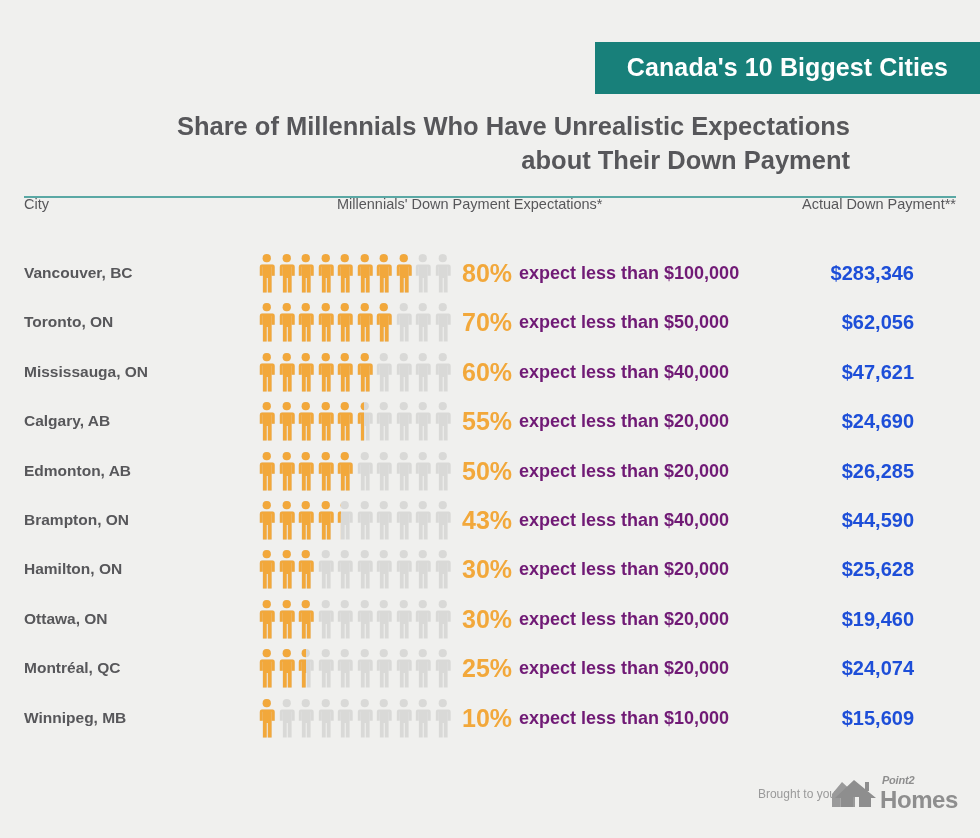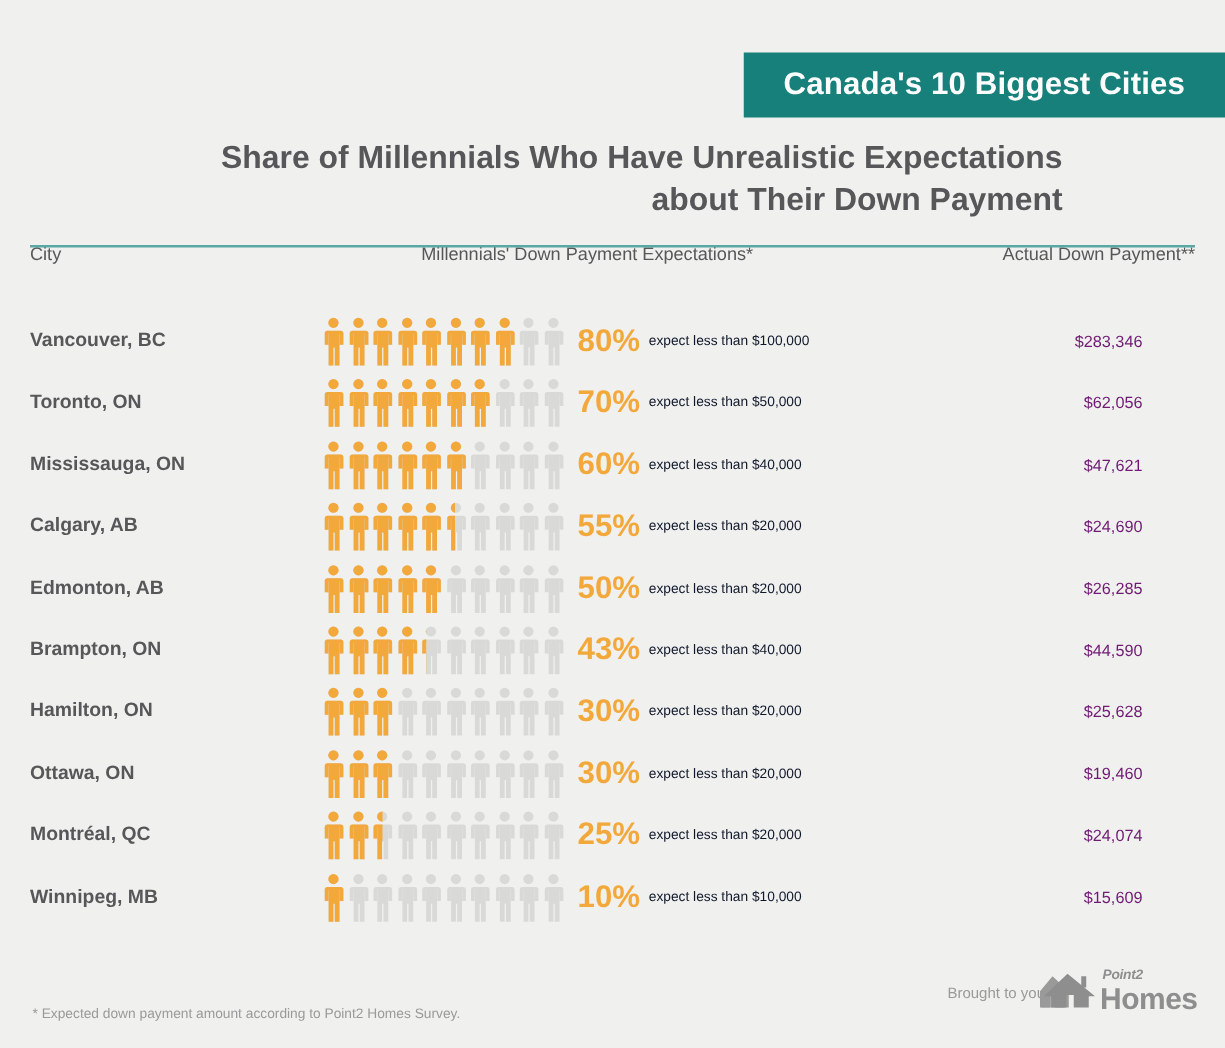--- a/index.html
+++ b/index.html
@@ -121,33 +121,33 @@
     font-size: 25px;
     font-weight: bold;
     color: #f2a83b;
     white-space: nowrap;
   }
   .expect {
     position: absolute;
     left: 519px;
     top: 50%;
     transform: translateY(-50%);
-    font-size: 11px;
-    font-weight: normal;
-    color: #0f172a;
+    font-size: 18px;
+    font-weight: bold;
+    color: #701a75;
     white-space: nowrap;
   }
   .actual {
     position: absolute;
     right: 66px;
     top: 50%;
     transform: translateY(-50%);
-    font-size: 13px;
-    font-weight: normal;
-    color: #701a75;
+    font-size: 20px;
+    font-weight: bold;
+    color: #1d4ed8;
     white-space: nowrap;
     text-align: right;
   }
 
   
   .footer {
     position: absolute;
     left: 0; right: 0;
     bottom: 10px;
     height: 58px;
@@ -1428,21 +1428,20 @@
         </span>
       </div>
       <div class="pct">10%</div>
       <div class="expect">expect less than $10,000</div>
       <div class="actual">$15,609</div>
     </div>
   </div>
 
 <div class="footer">
   <div class="notes">
-    <div>* Expected down payment amount according to Point2 Homes Survey.</div>
   </div>
   <div class="brought">Brought to you by</div>
   <div class="logo">
     <span>
       <svg width="46" height="30" viewBox="0 0 46 30">
         <path d="M2 17 L11 8 L20 17 L20 29 L2 29 Z" fill="#a8a8a8"></path>
         <path d="M11 4 L24 16 L24 29 L13 29 L13 20 L9 20 L9 29 L1 29 L1 16 Z" fill="#9a9a9a"></path>
         <path d="M23 2 L45 20 L40 20 L40 29 L28 29 L28 19 L22 19 L22 29 L10 29 L10 20 L4 20 Z" fill="#8e8e8e"></path>
         <rect x="34" y="4" width="4" height="9" fill="#8e8e8e"></rect>
       </svg>

